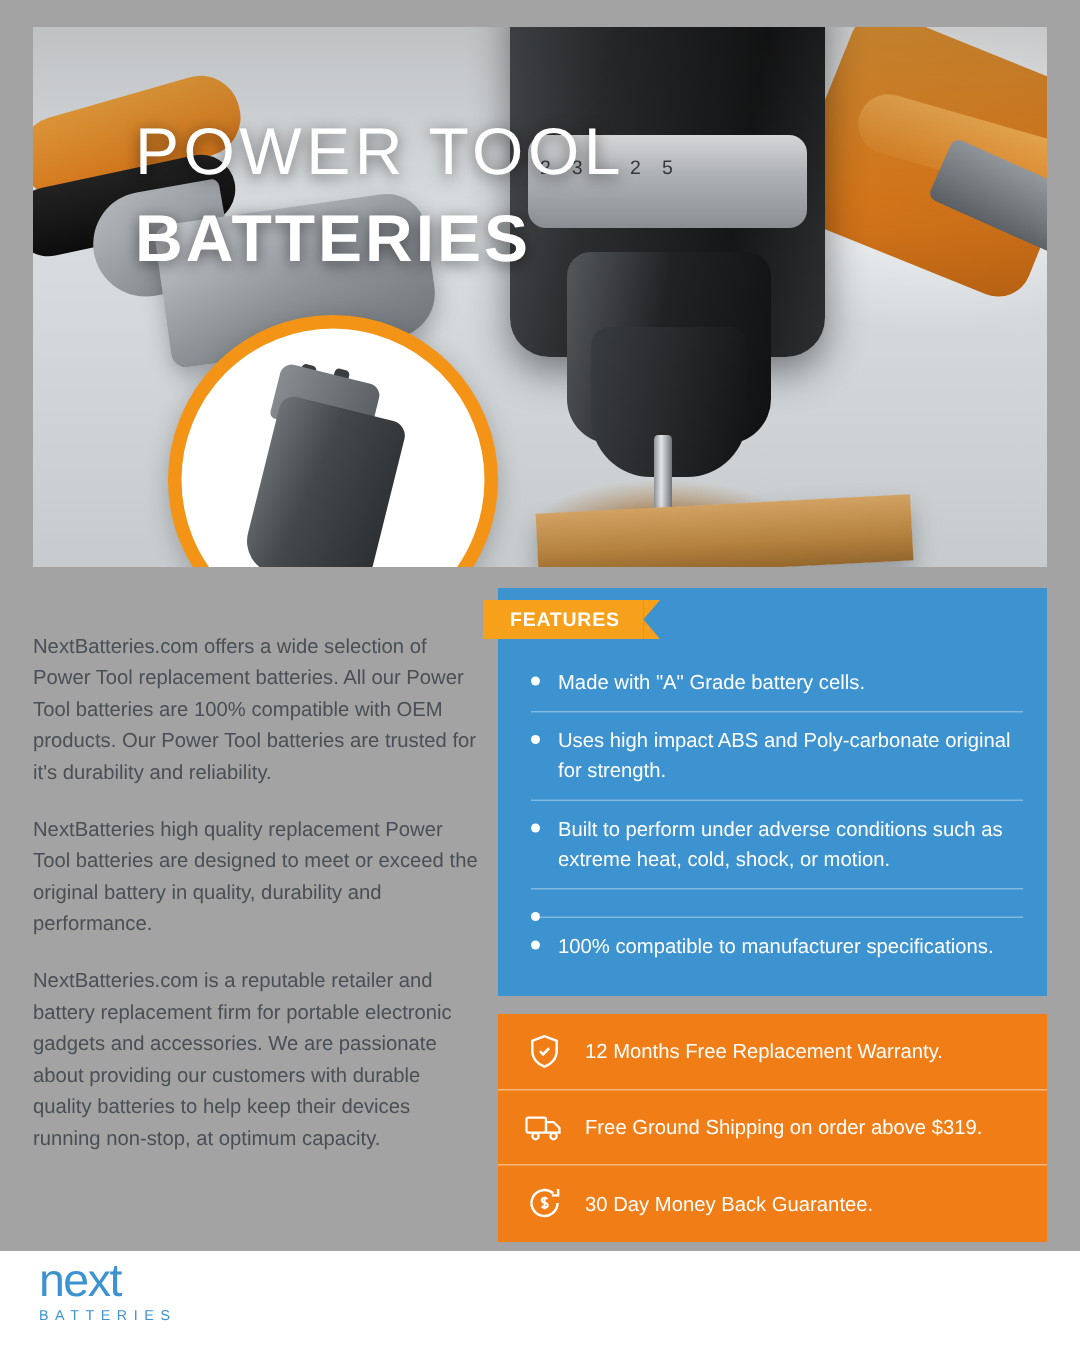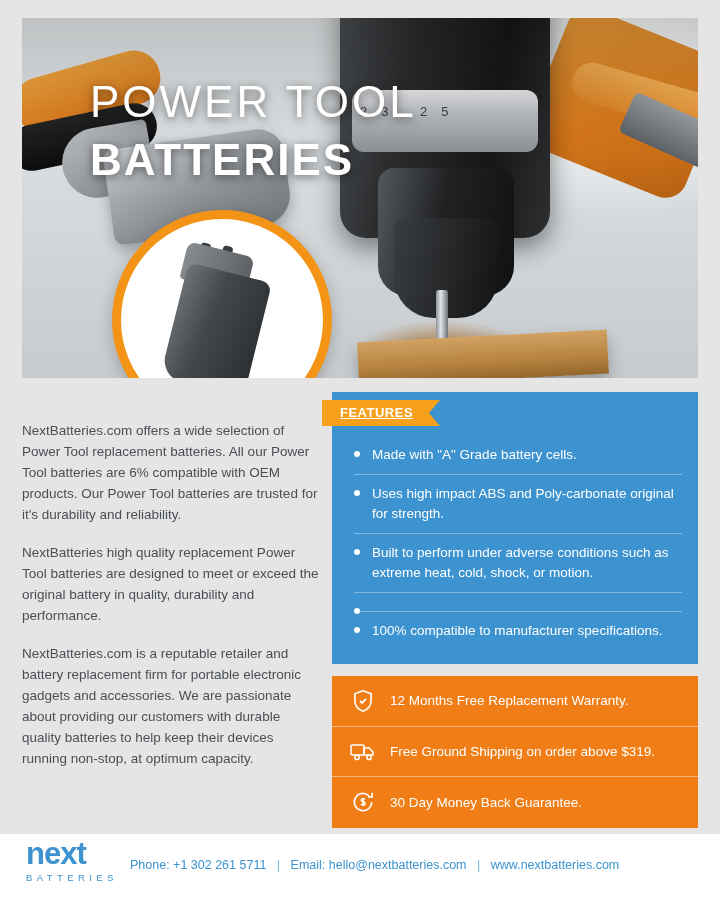--- a/index.html
+++ b/index.html
@@ -5,21 +5,21 @@
   * { box-sizing: border-box; margin: 0; padding: 0; }
   html, body {
     width: 720px; height: 900px;
     background: #ffffff;
     font-family: "Liberation Sans", sans-serif;
     overflow: hidden;
   }
   .page {
     position: relative;
     width: 720px; height: 900px;
-    background: #e5e5e5;
+    background: #a3a3a3;
   }
 
   
   .hero {
     position: absolute;
     left: 22px; top: 18px;
     width: 676px; height: 360px;
     overflow: hidden;
     background: #cfd3d6;
   }
@@ -194,21 +194,20 @@
     position: absolute;
     left: -10px; top: 8px;
     height: 26px;
     background: #f6a01b;
     color: #ffffff;
     font-size: 13px;
     font-weight: 700;
     letter-spacing: .5px;
     padding: 5px 16px 5px 18px;
     white-space: nowrap;
-    text-decoration: underline;
   }
   .features-tab::after{
     content:"";
     position:absolute; right:-11px; top:0;
     border-top: 13px solid #f6a01b;
     border-bottom: 13px solid #f6a01b;
     border-right: 11px solid transparent;
   }
   .feat-list {
     position: absolute;
@@ -265,21 +264,21 @@
     width: 720px; height: 66px;
     background: #ffffff;
   }
   .logo {
     position: absolute;
     left: 26px; top: 4px;
     color: #3c93d0;
   }
   .logo .next {
     font-size: 31px;
-    font-weight: 700;
+    font-weight: 400;
     letter-spacing: -1px;
     line-height: 32px;
   }
   .logo .batteries {
     font-size: 9.5px;
     letter-spacing: 4.4px;
     color: #3c93d0;
     margin-top: 2px;
   }
   .footer-line {
@@ -321,21 +320,21 @@
 
     <div class="battery-circle">
       <div class="bat-prong"></div>
       <div class="bat-prong2"></div>
       <div class="bat-top"></div>
       <div class="bat-body"></div>
     </div>
   </div>
 
   <div class="copy">
-    <p>NextBatteries.com offers a wide selection of Power Tool replacement batteries. All our Power Tool batteries are 6% compatible with OEM products. Our Power Tool batteries are trusted for it's durability and reliability.</p>
+    <p>NextBatteries.com offers a wide selection of Power Tool replacement batteries. All our Power Tool batteries are 100% compatible with OEM products. Our Power Tool batteries are trusted for it's durability and reliability.</p>
     <p>NextBatteries high quality replacement Power Tool batteries are designed to meet or exceed the original battery in quality, durability and performance.</p>
     <p>NextBatteries.com is a reputable retailer and battery replacement firm for portable electronic gadgets and accessories. We are passionate about providing our customers with durable quality batteries to help keep their devices running non-stop, at optimum capacity.</p>
   </div>
 
   <div class="features">
     <div class="features-tab">FEATURES</div>
     <ul class="feat-list">
       <li>
         <span class="dot"></span>
         <span>Made with "A" Grade battery cells.</span>
@@ -389,22 +388,15 @@
       </span>
       <span class="promo-txt">30 Day Money Back Guarantee.</span>
     </div>
   </div>
 
   <div class="footer">
     <div class="logo">
       <div class="next">next</div>
       <div class="batteries">BATTERIES</div>
     </div>
-    <div class="footer-line">
-      <span>Phone: +1 302 261 5711</span>
-      <span class="sep">|</span>
-      <span>Email: hello@nextbatteries.com</span>
-      <span class="sep">|</span>
-      <span>www.nextbatteries.com</span>
-    </div>
   </div>
 
 </div>
 
 </body></html>

